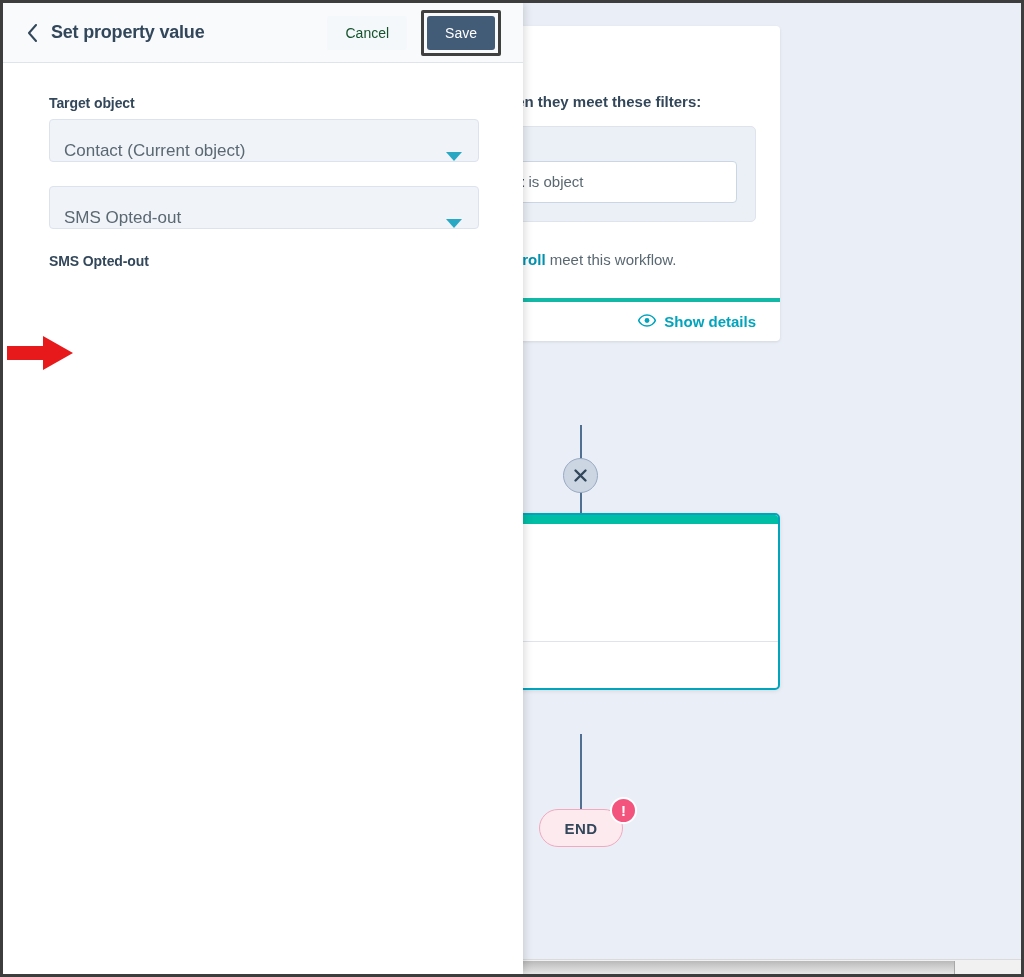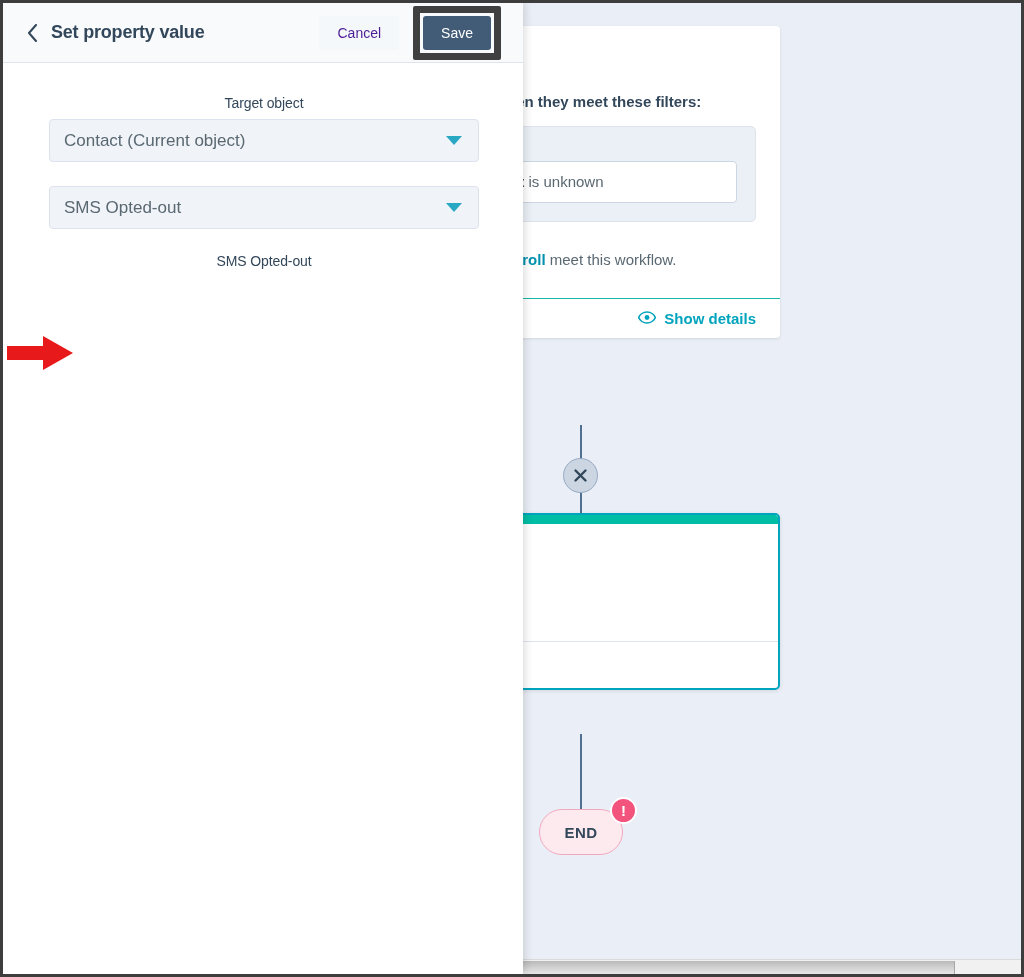--- a/index.html
+++ b/index.html
@@ -69,21 +69,21 @@
   }
   .wf-filter-chip b { color: #33475b; font-weight: bold; }
   .wf-reenroll {
     font-size: 15px;
     color: #5a6872;
     padding: 28px 0 28px 0;
     line-height: 1.35;
   }
   .wf-reenroll .tealb { color: #0091ae; font-weight: bold; }
   .wf-card-footer {
-    border-top: 1px solid #14b8a6;
+    border-top: 4px solid #14b8a6;
     margin: 0 -24px;
     padding: 11px 24px;
     display: flex;
     justify-content: flex-end;
     align-items: flex-start;
   }
   .show-details-link {
     display: inline-flex;
     align-items: center;
     gap: 8px;
@@ -140,21 +140,21 @@
   }
 
   
   .wf-end-wrap {
     position: absolute;
     left: 536px;
     top: 806px;
     width: 84px; height: 50px;
   }
   .wf-end-pill {
-    width: 84px; height: 46px;
+    width: 84px; height: 38px;
     background: #fdeaef;
     border: 1.5px solid #f2a9bf;
     border-radius: 25px;
     display: flex; align-items: center; justify-content: center;
     font-size: 15px; font-weight: bold; color: #33475b;
     letter-spacing: 0.4px;
     cursor: pointer;
   }
   .wf-end-badge {
     position: absolute;
@@ -223,54 +223,53 @@
     border-radius: 3px;
     font-size: 14px;
     font-family: "Liberation Sans", sans-serif;
     cursor: pointer;
     padding: 0 18px;
     height: 34px;
     line-height: 34px;
   }
   .btn-cancel {
     background: #f5f8fa;
-    color: #4c1d95;
+    color: #14532d;
     margin-right: 14px;
   }
   .btn-save {
     background: #425b76;
     color: #ffffff;
   }
   .save-highlight {
     position: relative;
     display: inline-block;
-    border: 7px solid #404040;
+    border: 3px solid #404040;
     padding: 3px;
     border-radius: 2px;
   }
 
   #panel-body { padding: 32px 44px 0 46px; }
 
   .field-label {
     font-size: 14px;
-    font-weight: normal;
+    font-weight: bold;
     color: #33475b;
     margin-bottom: 8px;
     letter-spacing: -0.1px;
-    text-align: center;
   }
   .select-wrap {
     position: relative;
     height: 43px;
     background: #f0f3f8;
     border: 1px solid #dde3ee;
     border-radius: 4px;
     margin-bottom: 24px;
     display: flex;
-    align-items: center;
+    align-items: flex-end;
     padding: 0 14px;
     cursor: pointer;
   }
   .select-value {
     font-size: 17px;
     color: #5a6872;
     flex: 1;
   }
   .select-caret {
     width: 0; height: 0;
@@ -295,21 +294,21 @@
 
   <div id="workflow-canvas">
 
     <div class="wf-card-enroll">
       <div class="wf-enroll-title">Enrollment trigger</div>
       <div class="wf-enroll-sub">Contacts enroll when they meet these filters:</div>
 
       <div class="wf-filter-outer">
         <div class="wf-filter-chip">
           <b>SMS Opted-out</b>
-          <span>is unknown</span>
+          <span>is object</span>
         </div>
       </div>
 
       <div class="wf-reenroll">
         <span>Contacts</span>
         <span class="tealb">don't re-enroll</span>
         <span>meet this workflow.</span>
       </div>
 
       <div class="wf-card-footer">

